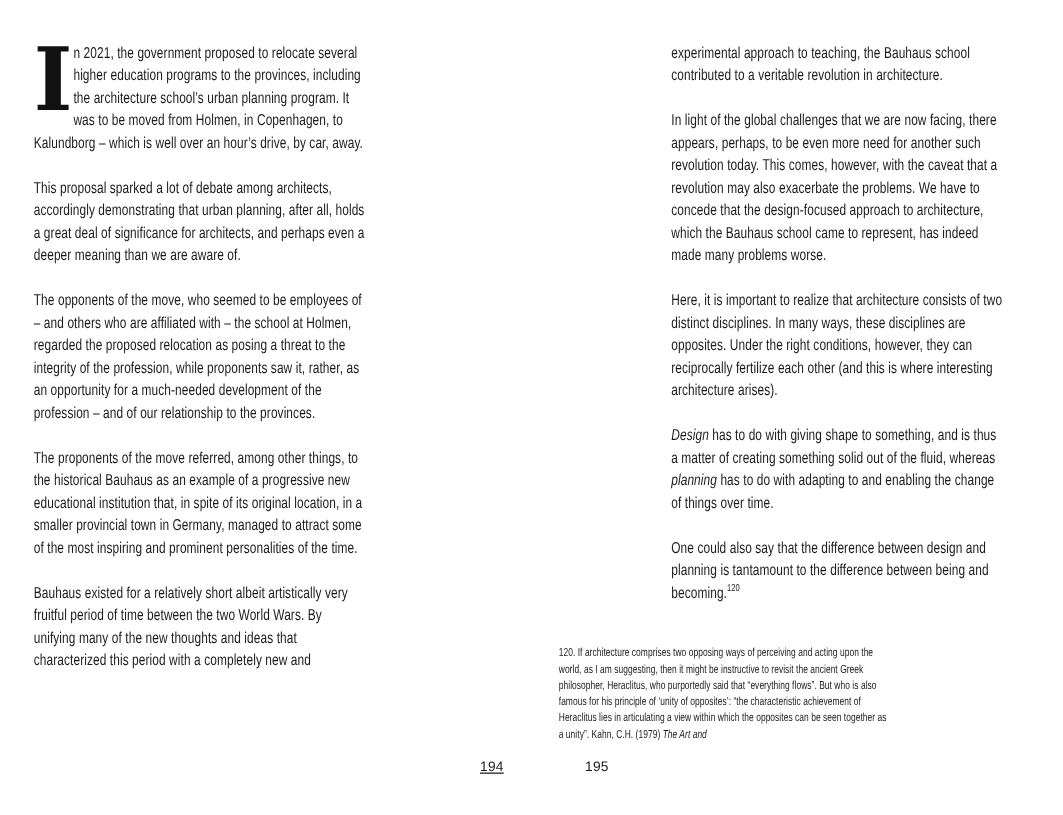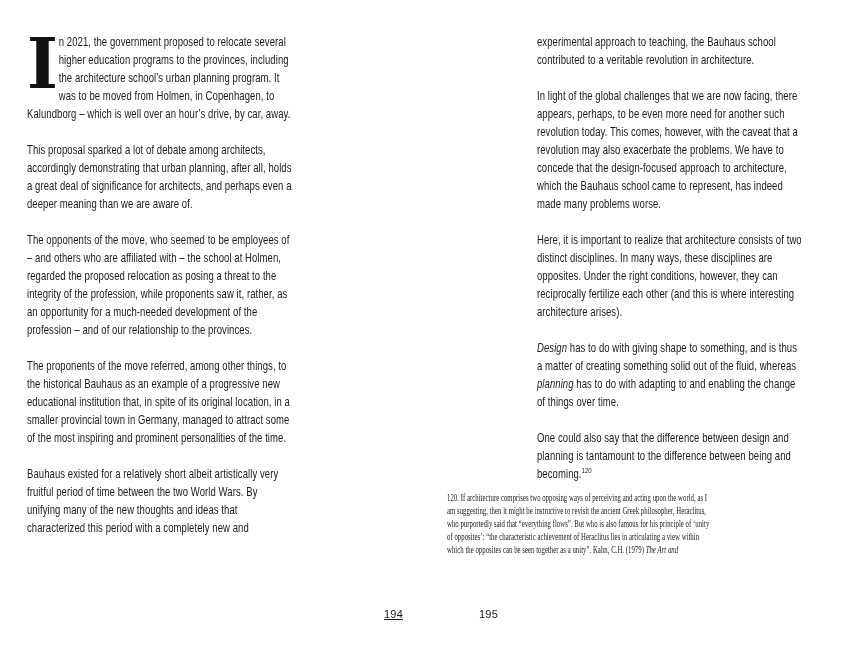--- a/index.html
+++ b/index.html
@@ -54,41 +54,40 @@
   .italic { font-style: italic; }
   sup.fn-ref {
     font-size: 8px;
     line-height: 0;
     vertical-align: super;
     letter-spacing: 0;
   }
   .footnote {
     position: absolute;
     left: 447px;
-    top: 492px;
+    top: 516px;
     width: 264px;
-    font-family: Liberation Serif, serif;
   }
   .footnote-inner {
     width: 364px;
     transform: scaleX(0.7253);
     transform-origin: 0 0;
     font-size: 9.3px;
     line-height: 13px;
     letter-spacing: 0.05px;
   }
   .page-number {
     position: absolute;
     top: 607px;
     font-size: 11px;
     line-height: 14px;
     letter-spacing: 0.2px;
   }
   .page-number.left  { left: 384px; text-decoration: underline; }
-  .page-number.right { left: 479px; }
+  .page-number.right { left: 468px; }
 </style>
 </head>
 <body>
 
 <div class="spread">
 
   <div class="text-column left">
     <div class="col-inner">
       <p>
         <span class="dropcap">I</span>

